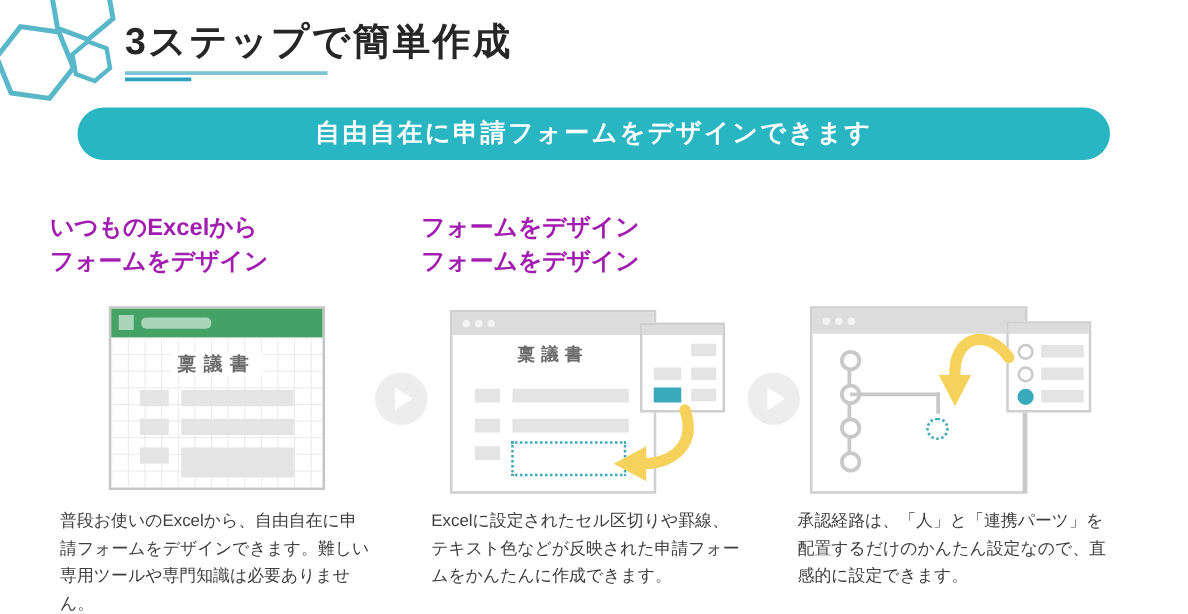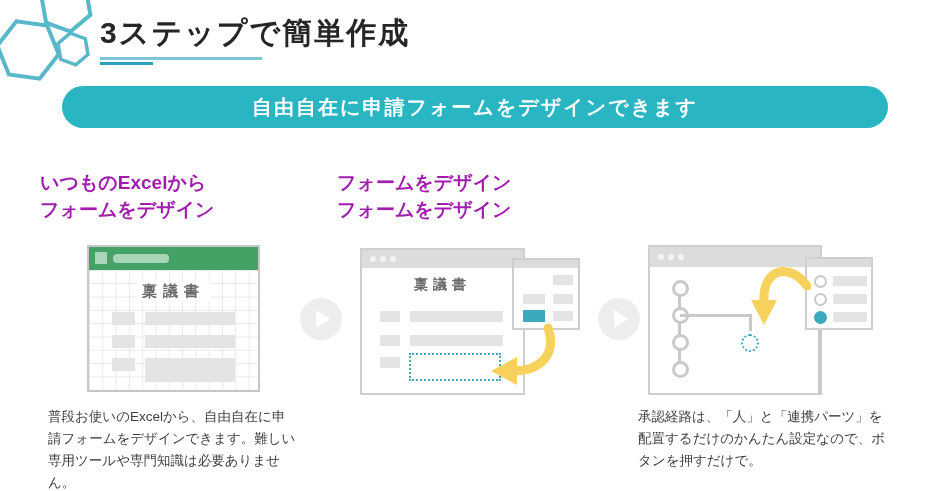--- a/index.html
+++ b/index.html
@@ -181,20 +181,21 @@
         <div class="blk pr2"></div>
         <div class="blk pr3"></div>
         <div class="blk pl2"></div>
         <div class="blk pl3 teal-blk"></div>
       </div>
       <svg class="arrow-svg" viewBox="0 0 265 165">
         <path d="M 211 88 C 220 114 204 130 178 131" stroke="#f6d25c" stroke-width="9" fill="none" stroke-linecap="round"></path>
         <polygon points="180,117 180,145 154,131" fill="#f6d25c"></polygon>
       </svg>
     </div>
+    <p class="step-desc">Excelに設定されたセル区切りや罫線、テキスト色などが反映された申請フォームをかんたんに作成できます。</p>
   </section>
 
   <section class="step step3">
     <div class="illu">
       <div class="win route-win">
         <div class="route-header">
           <span class="dot d1"></span>
           <span class="dot d2"></span>
           <span class="dot d3"></span>
         </div>
@@ -217,21 +218,21 @@
         <div class="rc rc2"></div>
         <div class="blk rb2"></div>
         <div class="rc rc3 teal-fill"></div>
         <div class="blk rb3"></div>
       </div>
       <svg class="arrow-svg" viewBox="0 0 265 165">
         <path d="M 177 46 C 160 22 132 28 134 62" stroke="#f6d25c" stroke-width="9" fill="none" stroke-linecap="round"></path>
         <polygon points="121,60 147,60 134,85" fill="#f6d25c"></polygon>
       </svg>
     </div>
-    <p class="step-desc">承認経路は、「人」と「連携パーツ」を配置するだけのかんたん設定なので、ボタンを押すだけで。</p>
+    <p class="step-desc">承認経路は、「人」と「連携パーツ」を配置するだけのかんたん設定なので、直感的に設定できます。</p>
   </section>
 
   <div class="next-icon ni1">
     <div class="next-tri"></div>
   </div>
   <div class="next-icon ni2">
     <div class="next-tri"></div>
   </div>
 
 </div>

